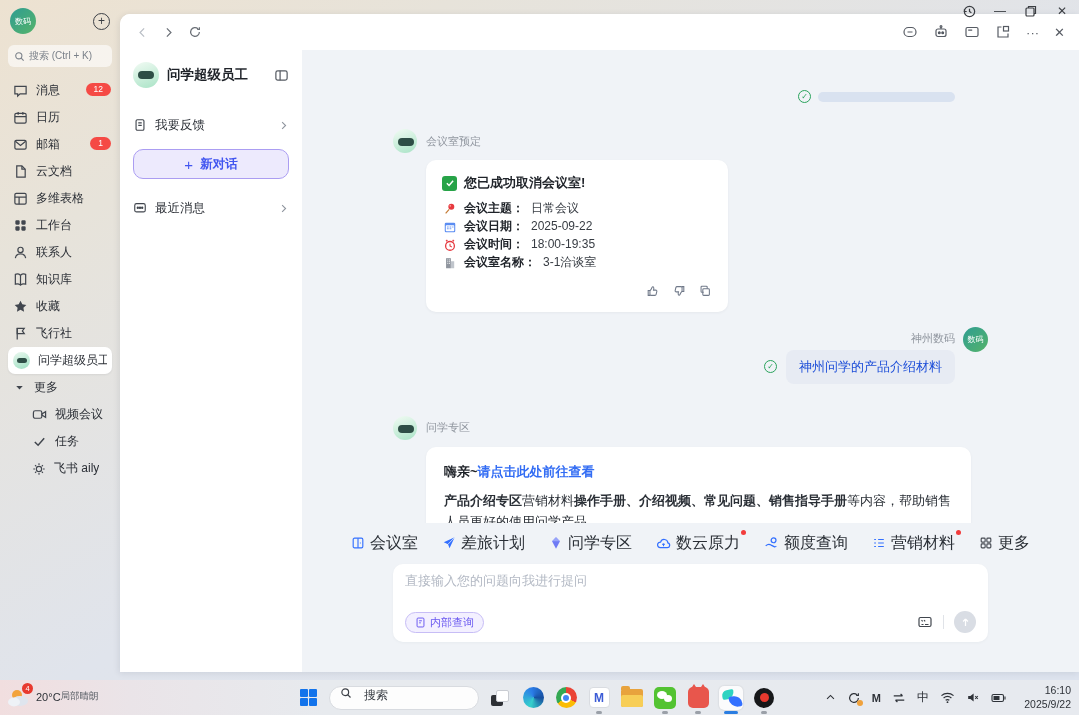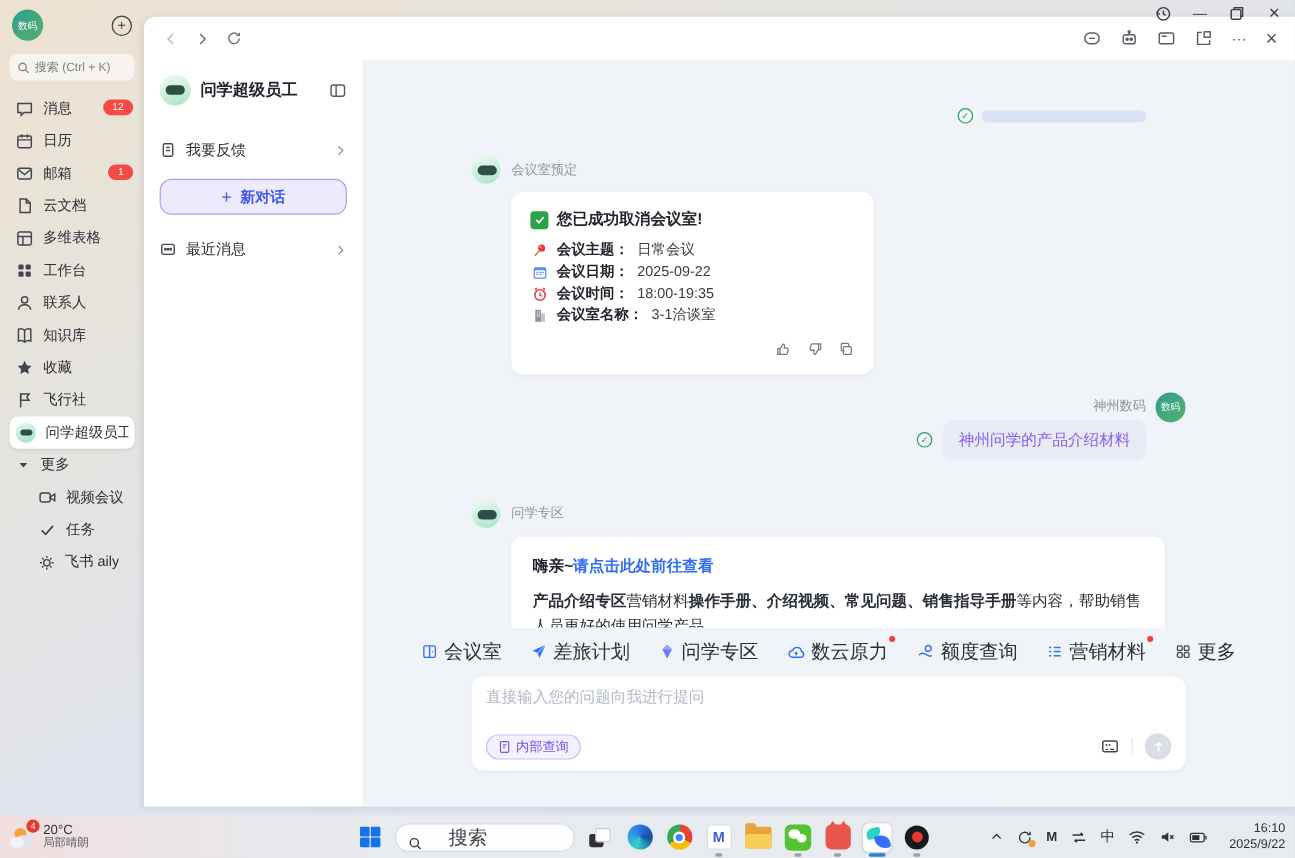--- a/index.html
+++ b/index.html
@@ -59,21 +59,21 @@
 .card1 .title-row{display:flex;align-items:center;gap:7px;font-weight:bold;font-size:13px;margin-bottom:9px}
 .crow{display:flex;align-items:center;gap:7px;font-size:12px;line-height:15.5px;margin-top:2.5px}
 .crow b{font-weight:bold}
 .crow .val{color:#373c43}
 .actions{display:flex;justify-content:flex-end;gap:12px;margin-top:13px;color:#707989}
 .user-msg{margin-top:15px}
 .user-head{display:flex;justify-content:flex-end;align-items:flex-start;gap:8px}
 .user-head .msg-name{margin-top:4px}
 .user-avatar{width:25px;height:25px;border-radius:50%;background:linear-gradient(135deg,#2f9d92,#55b36a);color:#fff;font-size:8px;display:flex;align-items:center;justify-content:center}
 .bubble-row{display:flex;justify-content:flex-end;align-items:center;gap:9px;padding-right:33px;margin-top:-2px}
-.user-bubble{background:#e7ebf3;border-radius:8px;padding:8px 13px;font-size:13px;color:#8b5cf6}
+.user-bubble{background:#e7ebf3;border-radius:8px;padding:8px 13px;font-size:13px;color:#1d4ed8}
 .card3{width:545px;padding:16px 18px 12px}
 .card3 .l1{font-size:13px;font-weight:bold}
 .card3 .l1 a{color:#336df4;text-decoration:none}
 .card3 .para{margin-top:9px;font-size:13px;line-height:21px;color:#2a2f36}
 .card3 .para b{font-weight:bold}
 
 .chips-row{display:flex;justify-content:center;align-items:center;gap:24px;margin:6px 0 2px;height:28px}
 .chip{display:flex;align-items:center;gap:5px;font-size:16px;color:#2a2f36;position:relative;white-space:nowrap}
 .chip .dot{position:absolute;top:-3px;right:-6px;width:5px;height:5px;border-radius:50%;background:#f23c3c}
 
@@ -82,25 +82,25 @@
 .composer input::placeholder{color:#b3b9c4}
 .comp-bottom{display:flex;align-items:flex-end;justify-content:space-between}
 .mode-chip{display:flex;align-items:center;gap:4px;border:1px solid #c7bdf6;background:#f3f0ff;color:#6957f0;font-size:11px;height:21px;padding:0 9px;border-radius:11px}
 .comp-right{display:flex;align-items:center;gap:10px}
 .vline{width:1px;height:14px;background:#e0e3e8}
 .send-btn{width:22px;height:22px;border-radius:50%;background:#d9dde4;color:#fff;display:flex;align-items:center;justify-content:center}
 .bottom-gap{height:30px}
 
 .taskbar{position:absolute;left:0;bottom:0;width:1079px;height:35px;background:linear-gradient(90deg,#f1dedf 0%,#eae4e8 12%,#e7eaee 30%,#e7eaef 100%);display:flex;align-items:center;z-index:6}
 .weather{display:flex;align-items:center;gap:5px;margin-left:7px;width:110px}
-.weather-txt{display:flex;flex-direction:column;line-height:1.15}
+.weather-txt{display:flex;flex-direction:row;line-height:1.15}
 .weather-temp{font-size:11px;color:#2e3238}
 .weather-desc{font-size:9.5px;color:#5c6168}
 .tb-center{display:flex;align-items:center;gap:9px;position:absolute;left:296px}
-.tb-search{width:150px;height:24px;border-radius:12px;background:#fdfdfd;border:1px solid #d8dbe0;display:flex;align-items:flex-end;gap:22px;padding:0 10px;color:#3c4047;font-size:16px}
+.tb-search{width:150px;height:24px;border-radius:12px;background:#fdfdfd;border:1px solid #d8dbe0;display:flex;align-items:flex-start;gap:12px;padding:0 10px;color:#3c4047;font-size:12px}
 .tb-ic{width:24px;height:24px;border-radius:5px;display:flex;align-items:center;justify-content:center;position:relative}
 .tb-ic.active{background:#fbfbfc;box-shadow:0 0 2px rgba(0,0,0,.15)}
 .run{position:absolute;bottom:-4px;left:50%;transform:translateX(-50%);width:6px;height:2.5px;border-radius:2px;background:#9aa0a8}
 .run.blue{width:14px;background:#2a7de1}
 .tray{position:absolute;right:72px;display:flex;align-items:center;gap:11px;color:#2e3238}
 .tray .ime{font-size:12px}
 .clockbox{position:absolute;right:8px;text-align:right;font-size:10.5px;line-height:1.3;color:#2e3238}
 
 .wx{width:22px;height:22px;border-radius:5px;background:#53c332;position:relative}
 .wx:before{content:"";position:absolute;left:3px;top:4px;width:10px;height:8px;border-radius:50%;background:#fff}

